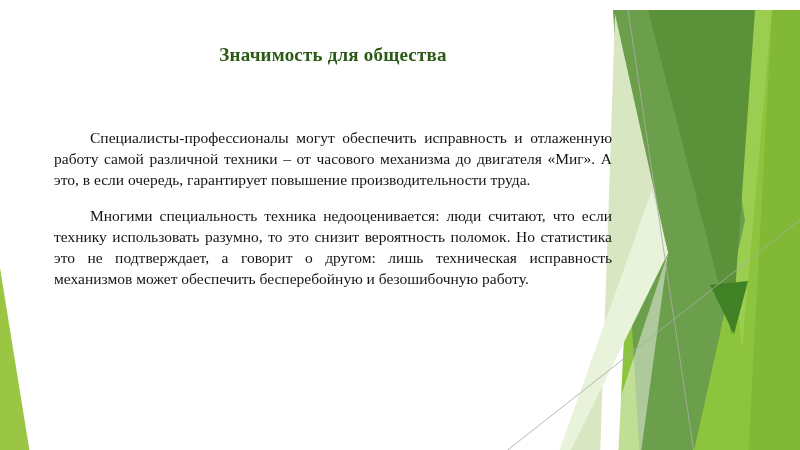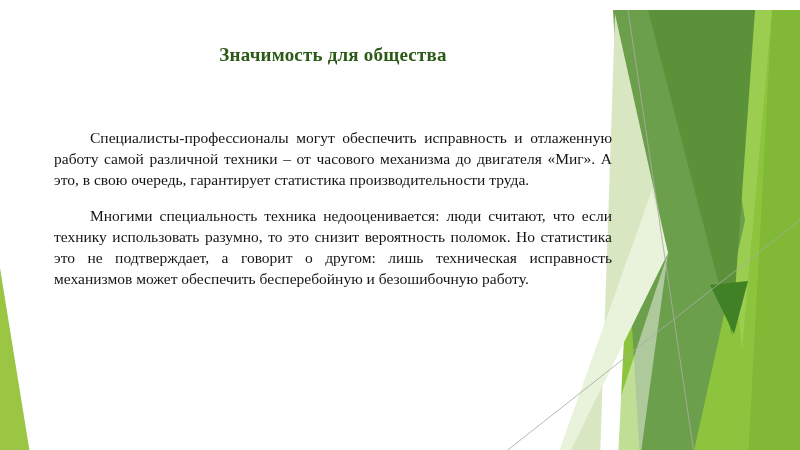--- a/index.html
+++ b/index.html
@@ -58,18 +58,18 @@
 
     <g stroke-width="1" stroke-opacity="0.85">
       <line x1="628" y1="0" x2="695" y2="450" stroke="#a9ada3"></line>
       <line x1="800" y1="210" x2="495" y2="450" stroke="#a9ada3"></line>
     </g>
   </svg>
 
   <div class="content">
     <h1 class="title">Значимость для общества</h1>
     <div class="body-text">
-      <p>Специалисты-профессионалы могут обеспечить исправность и отлаженную работу самой различной техники – от часового механизма до двигателя «Миг». А это, в свою очередь, гарантирует статистика производительности труда.</p>
+      <p>Специалисты-профессионалы могут обеспечить исправность и отлаженную работу самой различной техники – от часового механизма до двигателя «Миг». А это, в если очередь, гарантирует повышение производительности труда.</p>
       <p>Многими специальность техника недооценивается: люди считают, что если технику использовать разумно, то это снизит вероятность поломок. Но статистика это не подтверждает, а говорит о другом: лишь техническая исправность механизмов  может обеспечить бесперебойную и безошибочную работу.</p>
     </div>
   </div>
 
 </div>
 
 </body></html>

